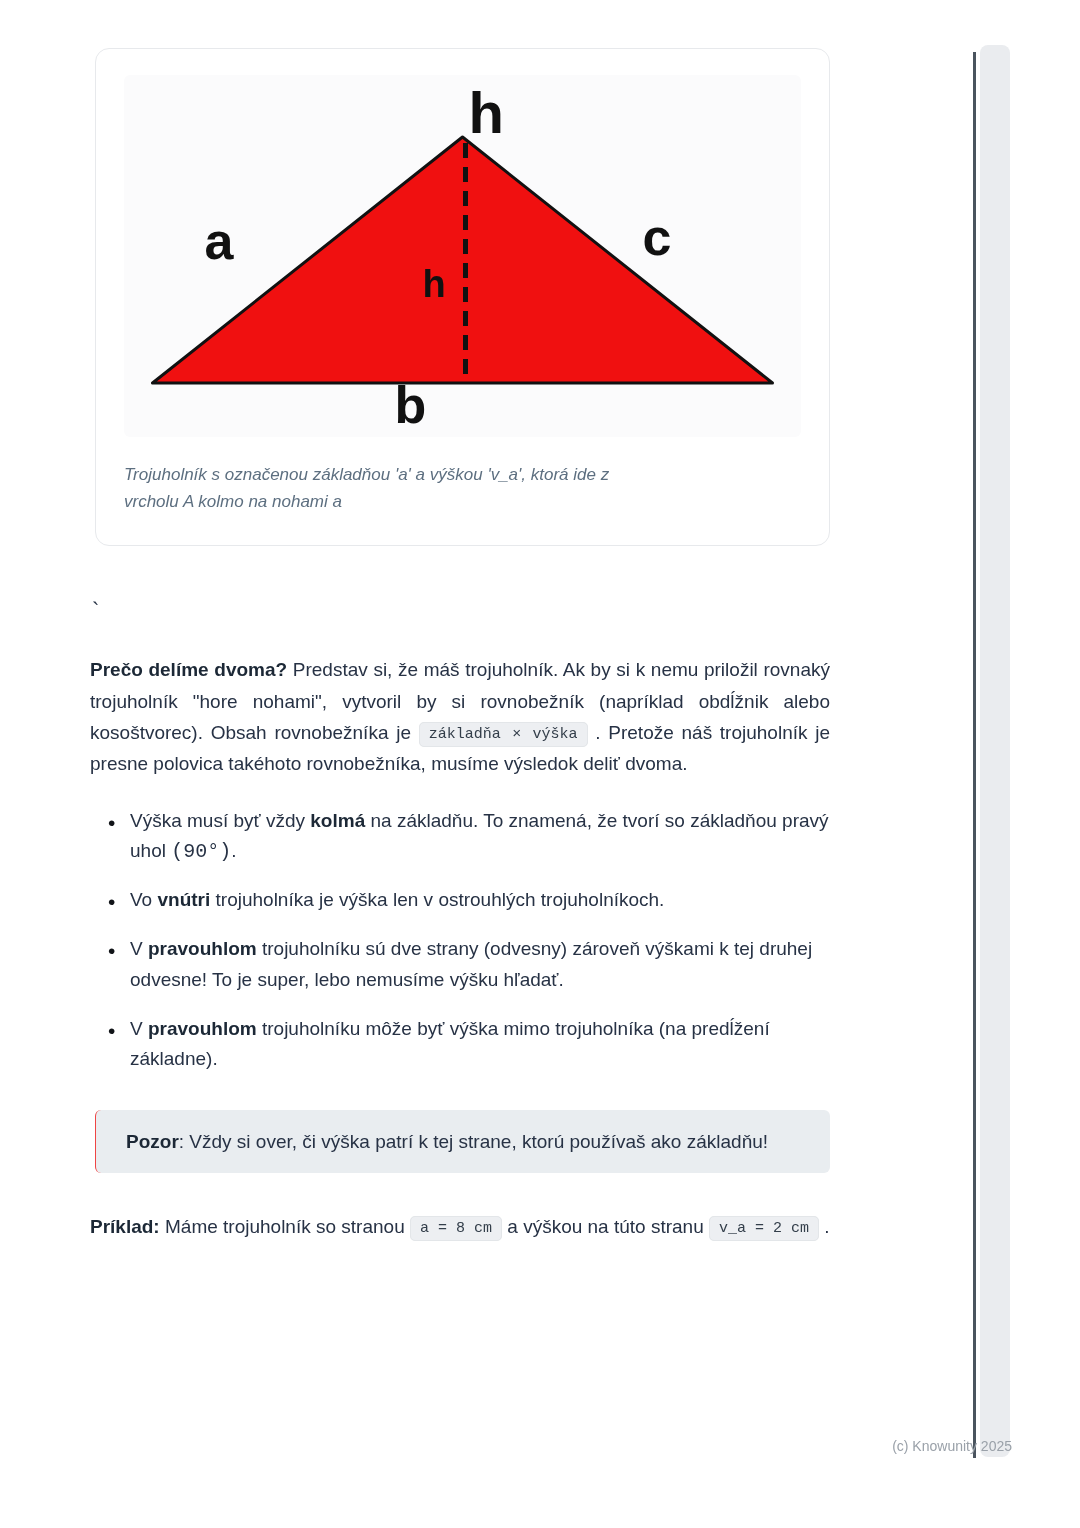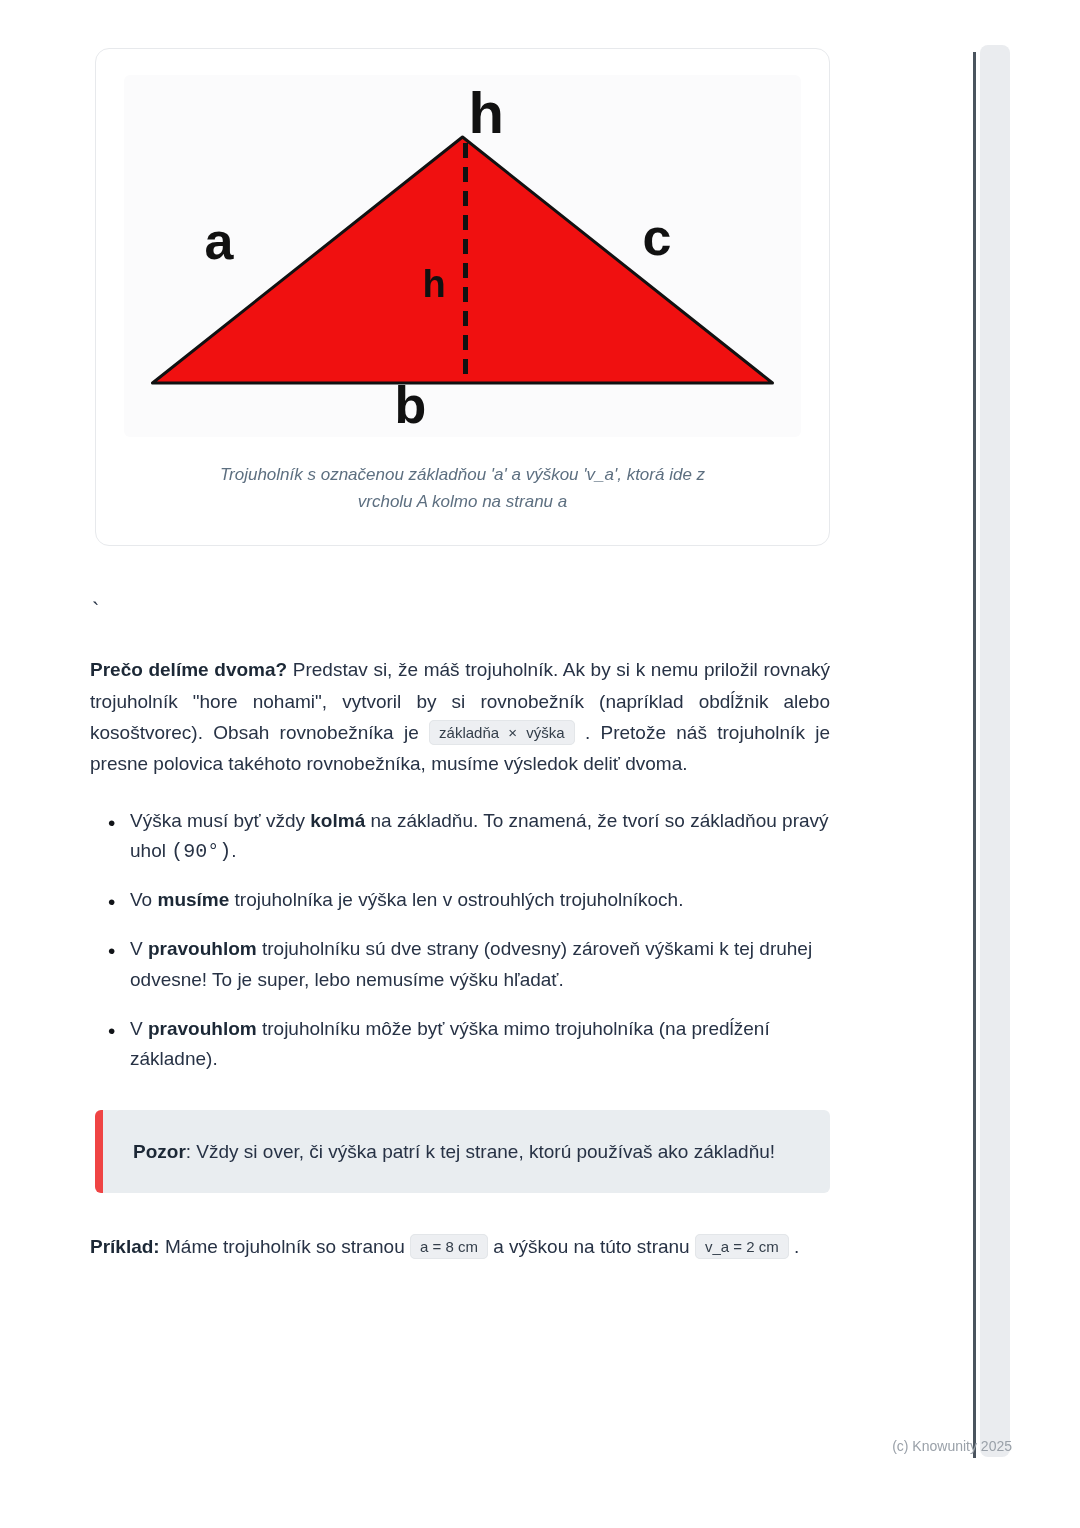--- a/index.html
+++ b/index.html
@@ -28,41 +28,41 @@
   }
   .img-wrap {
     background: #fbfbfc;
     border-radius: 6px;
     width: 100%;
     height: 362px;
   }
   .img-wrap svg { display: block; width: 100%; height: 100%; }
   figcaption {
     margin-top: 24px;
-    text-align: center;
+    text-align: left;
     font-style: italic;
     color: #5d6f80;
     font-size: 17px;
     line-height: 1.6;
   }
   
   .stray {
     margin: 52px 0 0 2px;
     font-size: 22px;
     color: #273245;
   }
   .para {
     margin: 30px 0 0 0;
     font-size: 19px;
     line-height: 1.65;
     text-align: justify;
   }
   strong { color: #1c2836; }
   code.chip {
-    font-family: Liberation Sans, sans-serif;
+    font-family: Liberation Mono, monospace;
     font-size: 15px;
     background: #edeff2;
     border: 1px solid #e3e6e9;
     border-radius: 5px;
     padding: 3px 9px;
     color: #333e4a;
     white-space: pre;
     vertical-align: 1px;
   }
   .heading {
@@ -88,23 +88,23 @@
     left: -22px;
     top: 0;
     color: #111418;
     font-size: 21px;
   }
   .math { font-family: Liberation Mono, monospace; font-size: 20px; }
   
   .callout {
     margin: 34px 0 0 5px;
     background: #e9edf0;
-    border-left: 8px solid #ef4444;
+    border-left: 1px solid #ef4444;
     border-radius: 6px;
-    padding: 26px 30px;
+    padding: 16px 30px;
     font-size: 19px;
     line-height: 1.65;
   }
   
   .example { margin-top: 38px; }
   
   .copyright {
     position: absolute;
     right: 68px; bottom: 74px;
     font-size: 14px;
@@ -139,37 +139,37 @@
         <line x1="341" y1="68" x2="341" y2="306" stroke="#111111" stroke-width="5" stroke-dasharray="15 9"></line>
         <text x="344" y="58" font-size="58" font-weight="bold" fill="#111111">h</text>
         <text x="80" y="184" font-size="52" font-weight="bold" fill="#111111">a</text>
         <text x="518" y="180" font-size="52" font-weight="bold" fill="#111111">c</text>
         <text x="270" y="348" font-size="52" font-weight="bold" fill="#111111">b</text>
         <text x="298" y="222" font-size="38" font-weight="bold" fill="#111111">h</text>
       </svg>
     </div>
     <figcaption>
       <span>Trojuholník s označenou základňou 'a' a výškou 'v_a', ktorá ide z</span><br>
-      <span>vrcholu A kolmo na stranu a</span>
+      <span>vrcholu A kolmo na nohami a</span>
     </figcaption>
   </figure>
 
   <div class="stray">`</div>
 
   <p class="para">
     <strong>Prečo delíme dvoma?</strong><span> Predstav si, že máš trojuholník. Ak by si k nemu priložil rovnaký trojuholník "hore nohami", vytvoril by si rovnobežník (napríklad obdĺžnik alebo kosoštvorec). Obsah rovnobežníka je </span><code class="chip">základňa × výška</code><span> . Pretože náš trojuholník je presne polovica takéhoto rovnobežníka, musíme výsledok deliť dvoma.</span>
   </p>
 
 
   <ul class="points">
     <li>
       <span>Výška musí byť vždy </span><strong>kolmá</strong><span> na základňu. To znamená, že tvorí so základňou pravý uhol </span><span class="math">(90°)</span><span>.</span>
     </li>
     <li>
-      <span>Vo </span><strong>musíme</strong><span> trojuholníka je výška len v ostrouhlých trojuholníkoch.</span><span class="math"></span><span></span>
+      <span>Vo </span><strong>vnútri</strong><span> trojuholníka je výška len v ostrouhlých trojuholníkoch.</span><span class="math"></span><span></span>
     </li>
     <li>
       <span>V </span><strong>pravouhlom</strong><span> trojuholníku sú dve strany (odvesny) zároveň výškami k tej druhej odvesne! To je super, lebo nemusíme výšku hľadať.</span><span class="math"></span><span></span>
     </li>
     <li>
       <span>V </span><strong>pravouhlom</strong><span> trojuholníku môže byť výška mimo trojuholníka (na predĺžení základne).</span><span class="math"></span><span></span>
     </li>
   </ul>
 
   <div class="callout">

